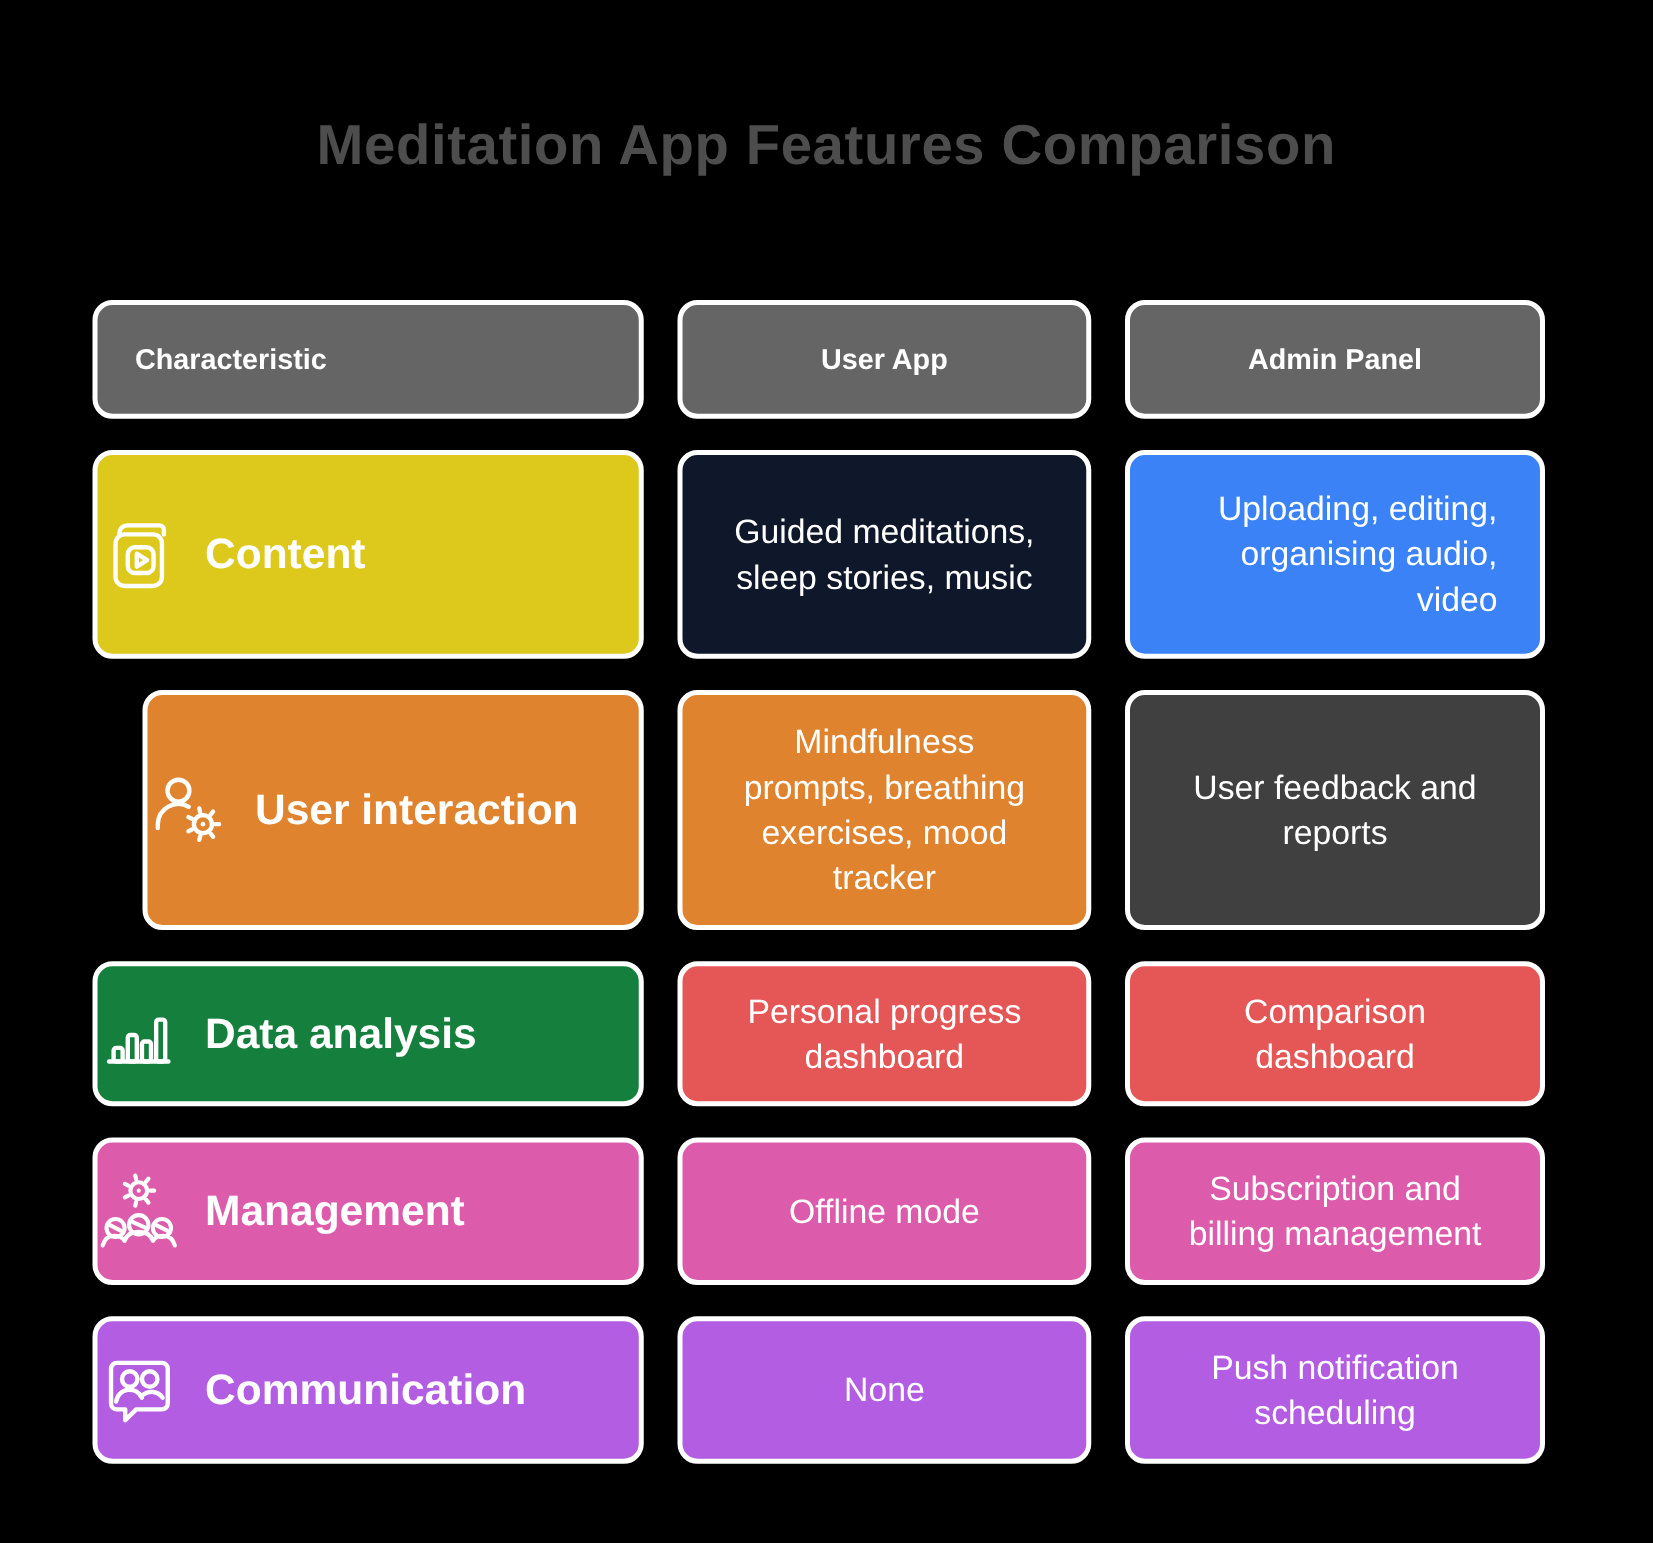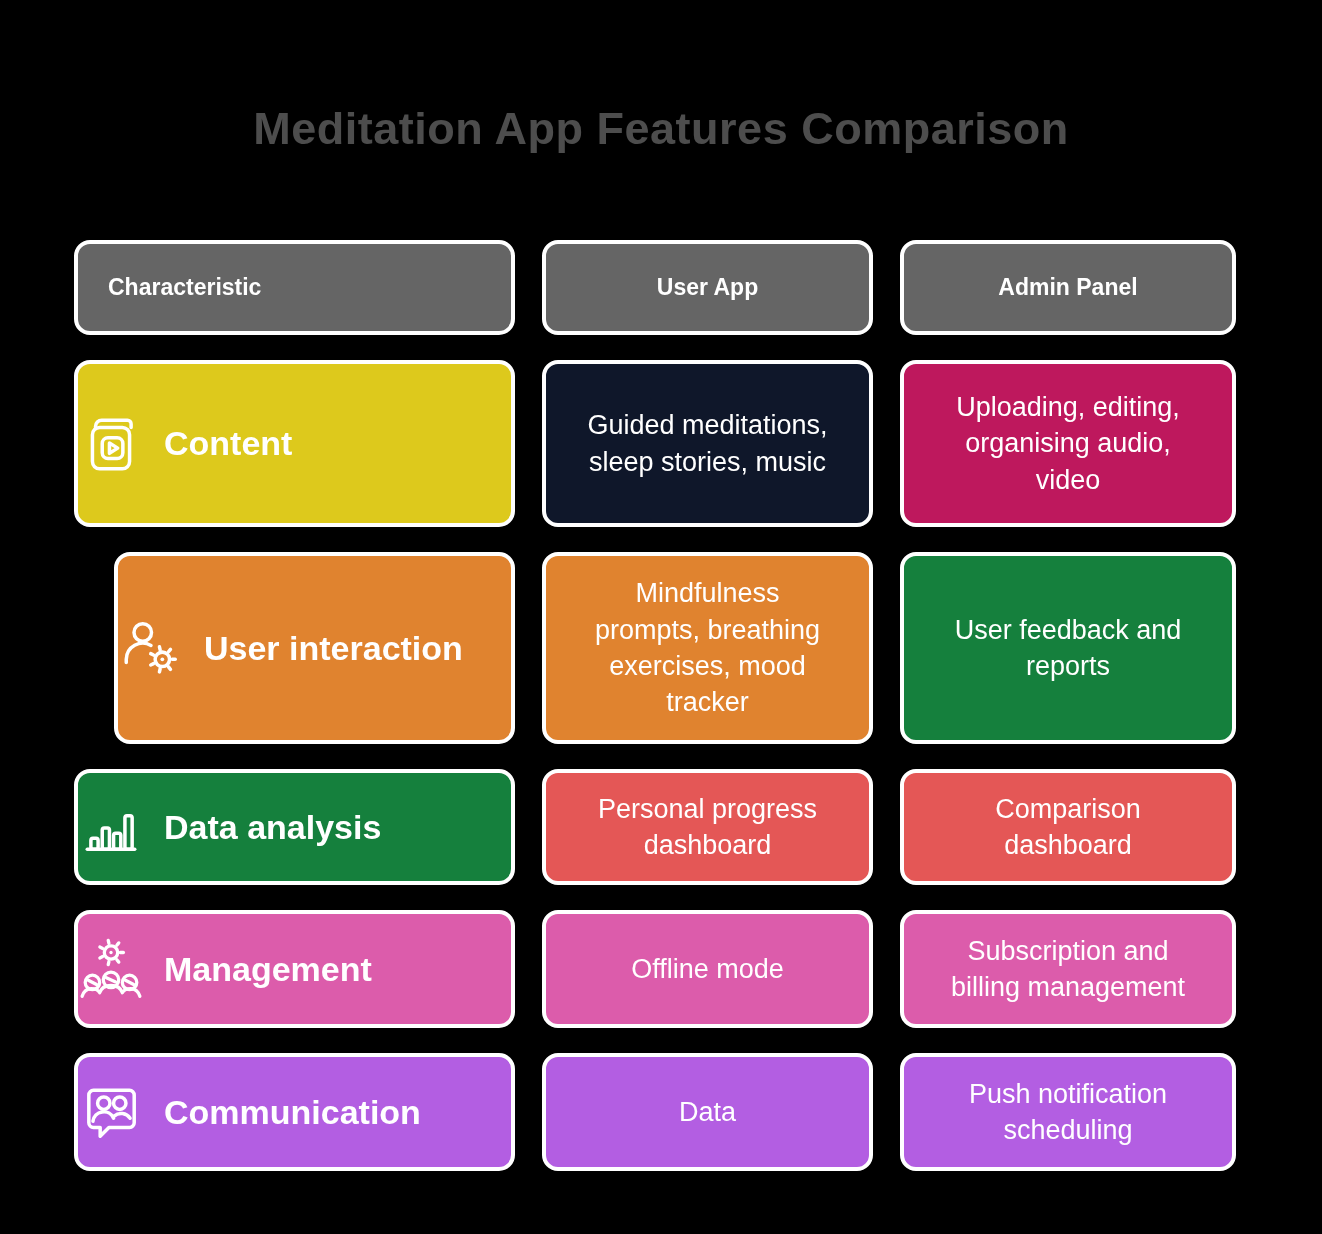--- a/index.html
+++ b/index.html
@@ -4,21 +4,21 @@
 <style>
   html,body{margin:0;padding:0;background:#000;}
   .canvas{
     position:relative;
     width:1322px;height:1234px;
     background:#000;
     font-family:"Liberation Sans","DejaVu Sans",sans-serif;
     overflow:hidden;
   }
   .page-title{
-    position:absolute;top:103px;left:0;width:100%;
+    position:absolute;top:90px;left:0;width:100%;
     text-align:center;
     font-size:45px;font-weight:bold;letter-spacing:.5px;
     margin:0;
   }
   .grid{
     position:absolute;left:74px;top:240px;
     display:grid;
     grid-template-columns:441px 331px 336px;
     grid-template-rows:95px 167px 192px 116px 118px 118px;
     column-gap:27px;row-gap:25px;
@@ -74,21 +74,21 @@
           <path d="M17 16 v-1 a6 6 0 0 1 6-6 h25 a3.5 3.5 0 0 1 3.5 3.5 V16"></path>
           <rect x="23.5" y="26" width="20" height="20" rx="5.5"></rect>
           <path d="M30.5 31 l8 5 -8 5 z"></path>
         </svg>
       </span>
       <span>Content</span>
     </div>
     <div class="cell data-cell" style="background-color: #0f172a;">
       <span>Guided meditations, sleep stories, music</span>
     </div>
-    <div class="cell data-cell" style="background-color: #be185d;">
+    <div class="cell data-cell" style="background-color: #3b82f6; text-align: right;">
       <span>Uploading, editing, organising audio, video</span>
     </div>
 
     <div class="cell label-cell" style="background-color: rgb(224, 131, 47); margin-left: 40px;">
       <span class="icon">
         <svg viewBox="0 0 64 64" fill="none" stroke="#fff" stroke-width="3.4" stroke-linecap="round" stroke-linejoin="round">
           <circle cx="24" cy="17" r="8.5"></circle>
           <path d="M8 46 v-3 a16 16 0 0 1 24-13.5"></path>
           <circle cx="43" cy="43" r="7"></circle>
           <circle cx="43" cy="43" r="1.8" fill="#fff" stroke="none"></circle>
@@ -101,21 +101,21 @@
             <line x1="52.5" y1="43" x2="55.5" y2="43" transform="rotate(257 43 43)"></line>
             <line x1="52.5" y1="43" x2="55.5" y2="43" transform="rotate(309 43 43)"></line>
           </g>
         </svg>
       </span>
       <span>User interaction</span>
     </div>
     <div class="cell data-cell" style="background-color: rgb(224, 131, 47);">
       <span>Mindfulness prompts, breathing exercises, mood tracker</span>
     </div>
-    <div class="cell data-cell" style="background-color: #15803d;">
+    <div class="cell data-cell" style="background-color: #404040;">
       <span>User feedback and reports</span>
     </div>
 
     <div class="cell label-cell" style="background-color: #15803d;">
       <span class="icon">
         <svg viewBox="0 0 64 64" fill="none" stroke="#fff" stroke-width="3.4" stroke-linecap="round" stroke-linejoin="round">
           <path d="M9 53.5 h46"></path>
           <rect x="12.5" y="43" width="7" height="10.5" rx="2"></rect>
           <rect x="23.5" y="33" width="7" height="20.5" rx="2"></rect>
           <rect x="34.5" y="38" width="7" height="15.5" rx="2"></rect>
@@ -169,20 +169,20 @@
           <path d="M15 11 h35 a4.5 4.5 0 0 1 4.5 4.5 v27 a4.5 4.5 0 0 1 -4.5 4.5 H30 l-8.5 8.5 V47 h-6.5 a4.5 4.5 0 0 1 -4.5 -4.5 v-27 A4.5 4.5 0 0 1 15 11 z"></path>
           <circle cx="25" cy="23.5" r="6"></circle>
           <path d="M14.5 41 a10.5 10.5 0 0 1 20-3"></path>
           <circle cx="40.5" cy="23.5" r="6"></circle>
           <path d="M35 36 a10.5 10.5 0 0 1 15.5 2"></path>
         </svg>
       </span>
       <span>Communication</span>
     </div>
     <div class="cell data-cell" style="background-color: rgb(179, 94, 226);">
-      <span>Data</span>
+      <span>None</span>
     </div>
     <div class="cell data-cell" style="background-color: rgb(179, 94, 226);">
       <span>Push notification scheduling</span>
     </div>
 
   </div>
 </div>
 
 </body></html>

